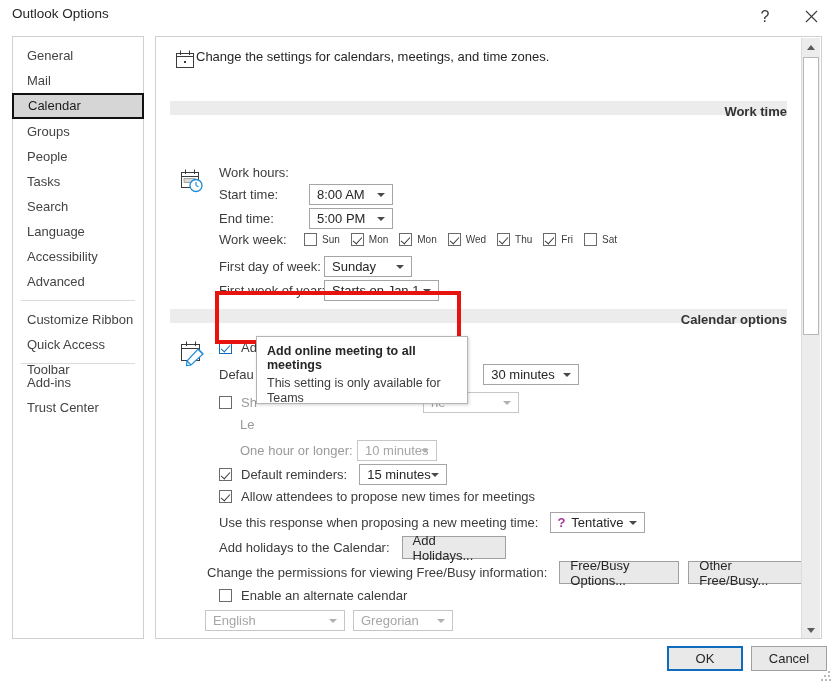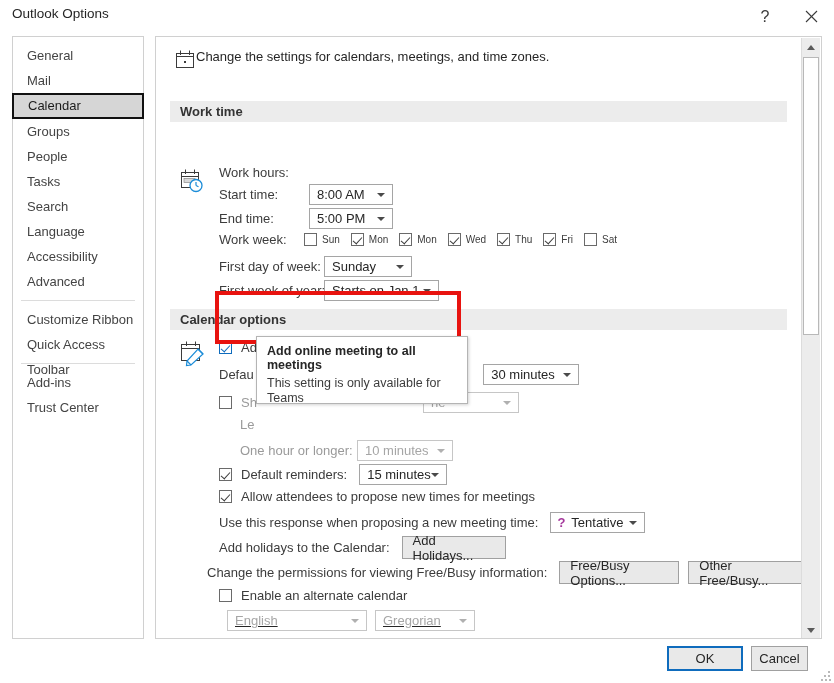--- a/index.html
+++ b/index.html
@@ -66,25 +66,26 @@
   }
   #content-inner{position:absolute;left:0;top:0;width:645px;height:601px;}
 
   .intro{
     position:absolute;left:18px;top:12px;
     display:flex;
   }
   .intro-text{font-size:13px;color:#262626;}
 
   .section-head{
-    position:absolute;left:14px;width:617px;height:21px;
+    position:absolute;left:14px;width:617px;height:14px;
     background:#ececec;color:#333333;
     font-weight:bold;font-size:13px;
     line-height:21px;padding-left:10px;
     box-sizing:border-box;
+    text-align:right;
   }
   #sec-worktime{top:64px;}
   #sec-calopts{top:272px;}
 
   .row{position:absolute;display:flex;align-items:center;}
   .lbl{color:#3c3c3c;font-size:13px;white-space:nowrap;}
 
   
   .combo{
     height:21px;border:1px solid #a5a5a5;background:#ffffff;
@@ -160,21 +161,21 @@
   }
 
   
   #ok-btn{
     position:absolute;left:667px;top:646px;width:76px;height:25px;
     border:2px solid #0f6cbd;background:#e9e9e9;
     display:flex;align-items:center;justify-content:center;
     font-size:13px;color:#262626;box-sizing:border-box;cursor:default;text-align:center;
   }
   #cancel-btn{
-    position:absolute;left:751px;top:646px;width:57px;height:25px;
+    position:absolute;left:751px;top:646px;width:76px;height:25px;
     border:1px solid #a0a0a0;background:#e9e9e9;
     display:flex;align-items:center;justify-content:center;
     font-size:13px;color:#262626;box-sizing:border-box;cursor:default;
   }
   #grip{position:absolute;right:3px;bottom:2px;width:10px;height:10px;}
   #grip i{position:absolute;width:2px;height:2px;background:#b9b9b9;}
 
   .wd{display:flex;align-items:center;gap:5px;margin-right:11px;}
   .wd .lbl{font-size:10px;}
 </style>
@@ -346,21 +347,21 @@
         <span class="arrow"></span>
       </div>
     </div>
 
     <div class="row" style="left:84px;top:380px;">
       <span class="lbl" style="color:#9a9a9a;">Le</span>
     </div>
 
     <div class="row" style="left:84px;top:403px;">
       <span class="lbl" style="width:117px;color:#9a9a9a;">One hour or longer:</span>
-      <div class="combo disabled" style="width:96px;text-align:center;">
+      <div class="combo disabled" style="width:80px;text-align:center;">
         <span>10 minutes</span>
         <span class="arrow"></span>
       </div>
     </div>
 
     <div class="row" style="left:63px;top:427px;">
       <span class="cb checked"></span>
       <span class="lbl" style="margin-left:9px;margin-right:12px;">Default reminders:</span>
       <div class="combo" style="width:88px;">
         <span>15 minutes</span>
@@ -391,21 +392,21 @@
       <span class="lbl" style="margin-right:12px;">Change the permissions for viewing Free/Busy information:</span>
       <div class="btn" style="width:120px;">Free/Busy Options...</div>
       <div class="btn" style="width:116px;margin-left:9px;">Other Free/Busy...</div>
     </div>
 
     <div class="row" style="left:63px;top:551px;">
       <span class="cb"></span>
       <span class="lbl" style="margin-left:9px;">Enable an alternate calendar</span>
     </div>
 
-    <div class="row" style="left:71px;top:573px;text-decoration:underline;">
+    <div class="row" style="left:49px;top:573px;">
       <div class="combo disabled" style="width:140px;">
         <span>English</span>
         <span class="arrow"></span>
       </div>
       <div class="combo disabled" style="width:100px;margin-left:8px;">
         <span>Gregorian</span>
         <span class="arrow"></span>
       </div>
     </div>
 

